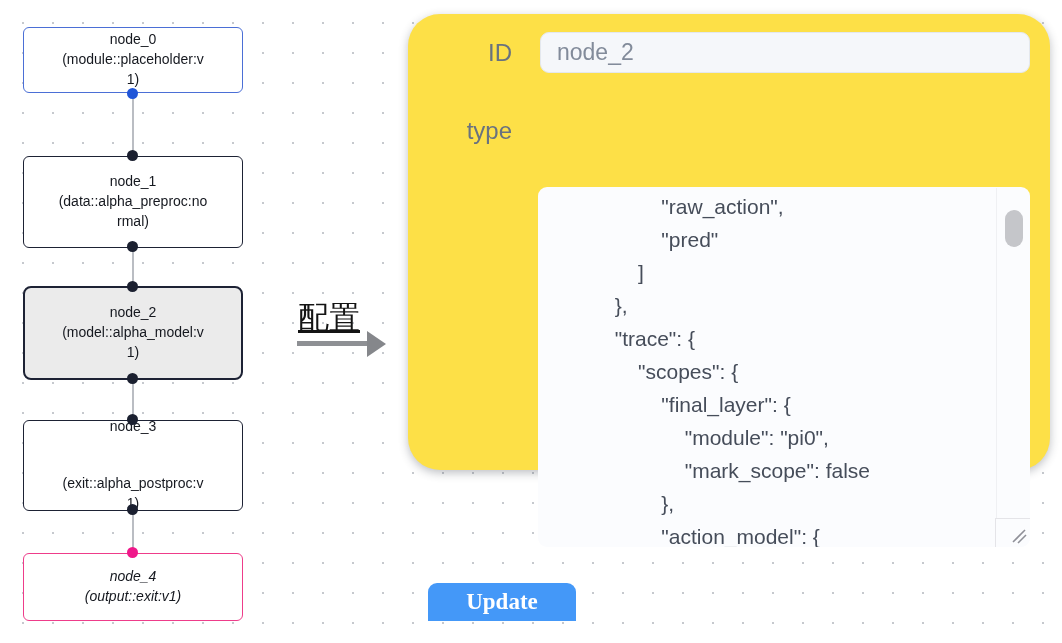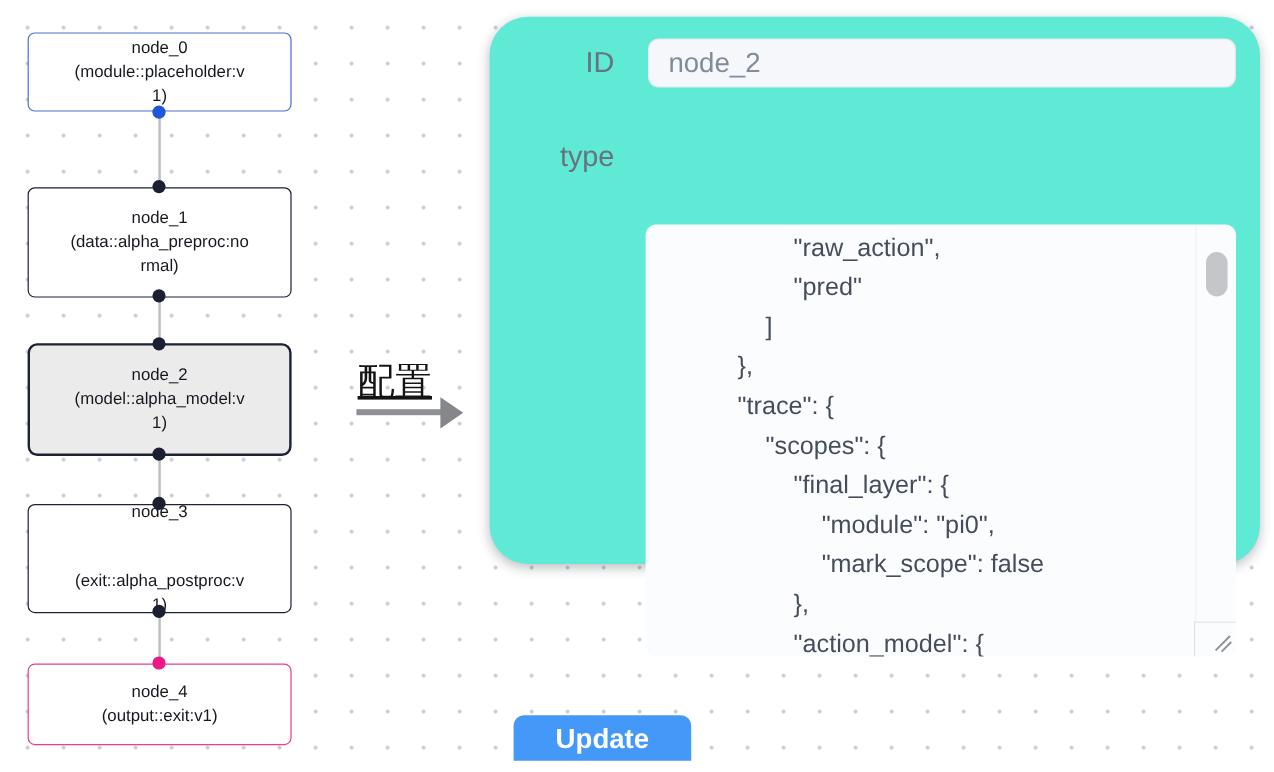--- a/index.html
+++ b/index.html
@@ -23,40 +23,40 @@
     position:absolute;left:23px;width:220px;box-sizing:border-box;
     background:#ffffff;border:1.5px solid #1d2234;border-radius:6px;
     display:flex;flex-direction:column;align-items:center;justify-content:center;
     text-align:center;font-size:14px;line-height:1.42;color:#15181f;z-index:2;
   }
   .node .node-subtitle{width:150px;word-break:break-all;}
   .node-0{top:27px;height:66px;border-color:#4b6fd6;}
   .node-1{top:156px;height:92px;}
   .node-2{top:286px;height:94px;background:#ebebeb;border-width:2px;border-radius:8px;}
   .node-3{top:420px;height:91px;gap:37px;}
-  .node-4{top:553px;height:68px;border-color:#ee3c8a;}
+  .node-4{top:553px;height:68px;border-color:#ee3c8a;font-style:italic;}
 
   .port{position:absolute;left:127px;width:11px;height:11px;border-radius:50%;z-index:3;}
   .port-blue{background:#2156d8}
   .port-dark{background:#1b2030}
   .port-pink{background:#ef188a}
   .port-a{top:88px}.port-b{top:150px}.port-c{top:241px}.port-d{top:281px}
   .port-e{top:373px}.port-f{top:414px}.port-g{top:504px}.port-h{top:547px}
 
   
   .annot-label{position:absolute;left:298px;top:297px;font-size:31px;color:#141414;z-index:2;text-decoration:underline;}
   .annot-arrow{position:absolute;left:297px;top:331px;width:90px;height:26px;z-index:2;}
   .annot-arrow .shaft{position:absolute;left:0;top:10px;width:72px;height:5px;background:#8e9094;}
   .annot-arrow .head{position:absolute;left:70px;top:0;width:0;height:0;
     border-top:13px solid transparent;border-bottom:13px solid transparent;border-left:19px solid #85878b;}
 
   
   .panel{
     position:absolute;left:408px;top:14px;width:642px;height:456px;
-    background:#5eead4;border-radius:32px;z-index:4;
+    background:#fde047;border-radius:32px;z-index:4;
     box-shadow:0 3px 10px rgba(40,45,60,.30);
   }
   .field-label{
     position:absolute;left:0;width:104px;box-sizing:border-box;
     display:flex;align-items:center;justify-content:flex-end;
     color:#69727f;font-size:24px;
   }
   .fl-id{top:18px;height:41px}
   .fl-type{top:96px;height:42px}
   .fl-config{top:173px;height:42px;padding-right:22px;}
@@ -81,21 +81,21 @@
   .scroll-thumb{position:absolute;right:7px;top:23px;width:18px;height:37px;border-radius:9px;background:#c5c6ca;}
   .resize-corner{
     position:absolute;right:0;bottom:0;width:34px;height:28px;
     border-top:1px solid #e4e4e8;border-left:1px solid #e4e4e8;background:#fbfcfe;
   }
   .resize-corner svg{position:absolute;right:3px;bottom:3px;}
 
   .update-btn{
     position:absolute;left:20px;top:569px;width:148px;height:38px;
     background:#4498f8;border:none;border-radius:9px 9px 0 0;
-    color:#ffffff;font-size:23px;font-weight:600;font-family:Liberation Sans, sans-serif;cursor:pointer;margin-top:13px;
+    color:#ffffff;font-size:23px;font-weight:600;font-family:Liberation Serif, serif;cursor:pointer;
   }
 </style>
 </head>
 <body>
 
 <div class="stage">
 
   <div class="edge edge-1"></div>
   <div class="edge edge-2"></div>
   <div class="edge edge-3"></div>

